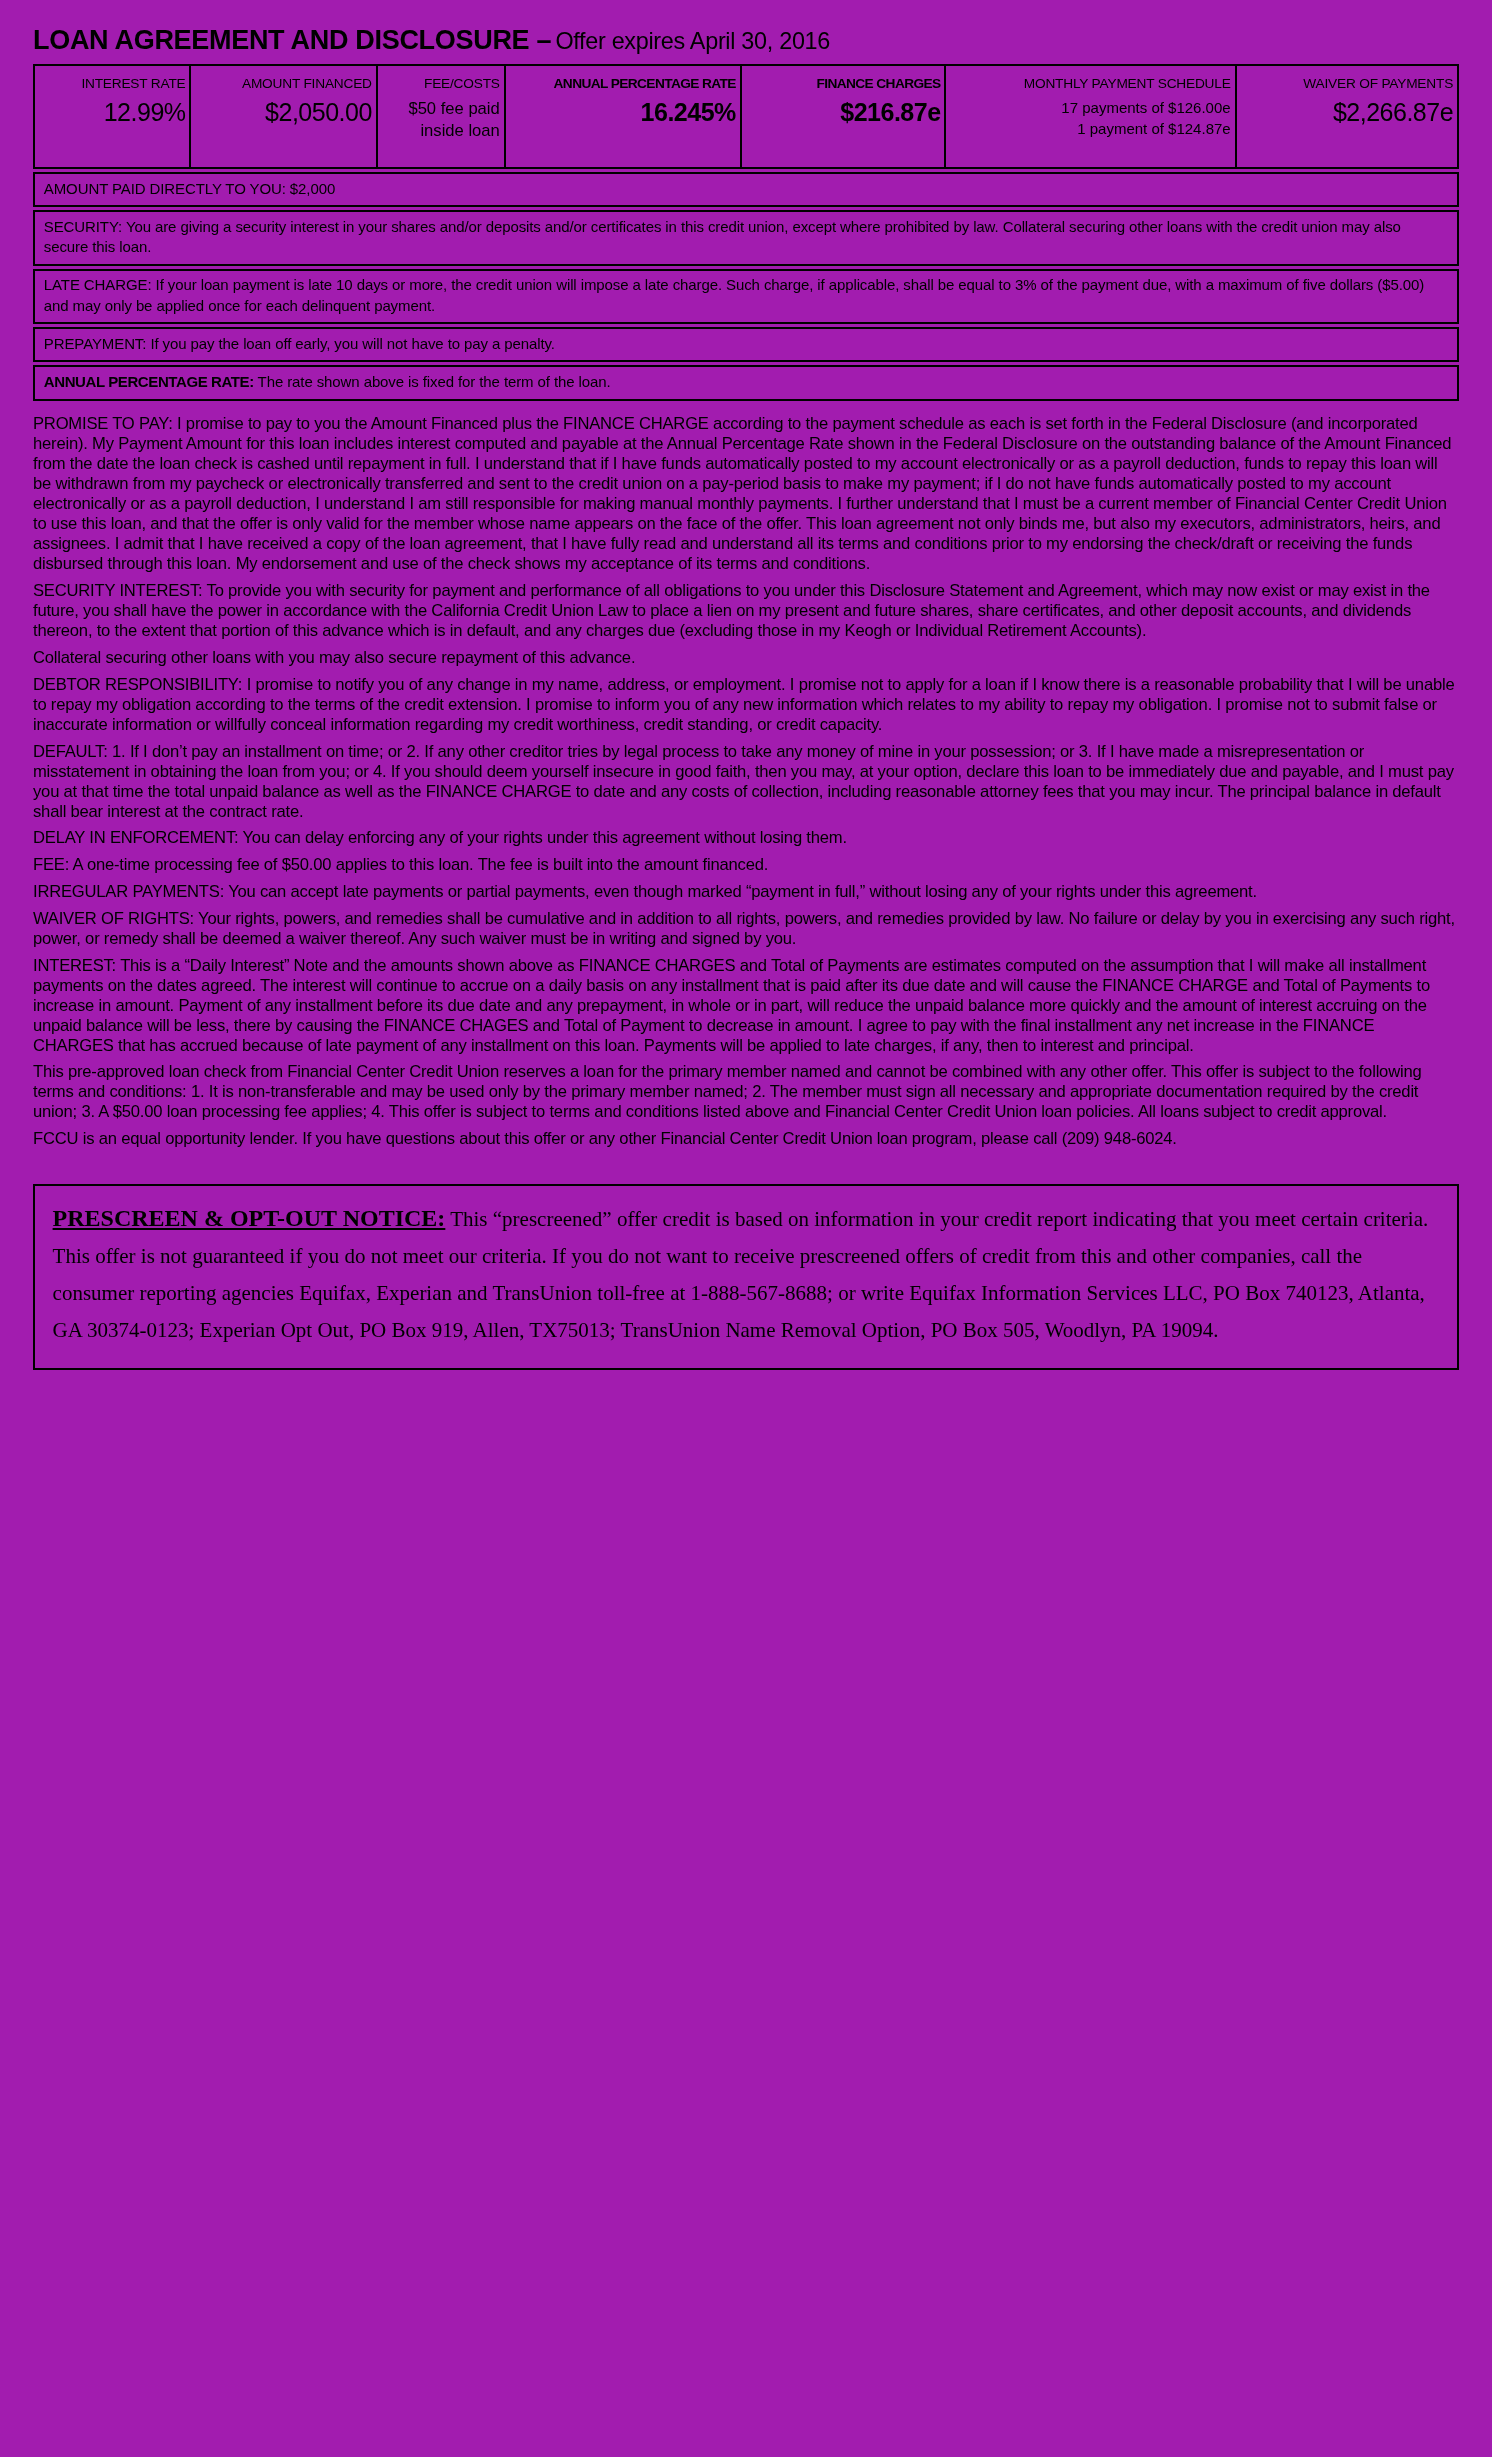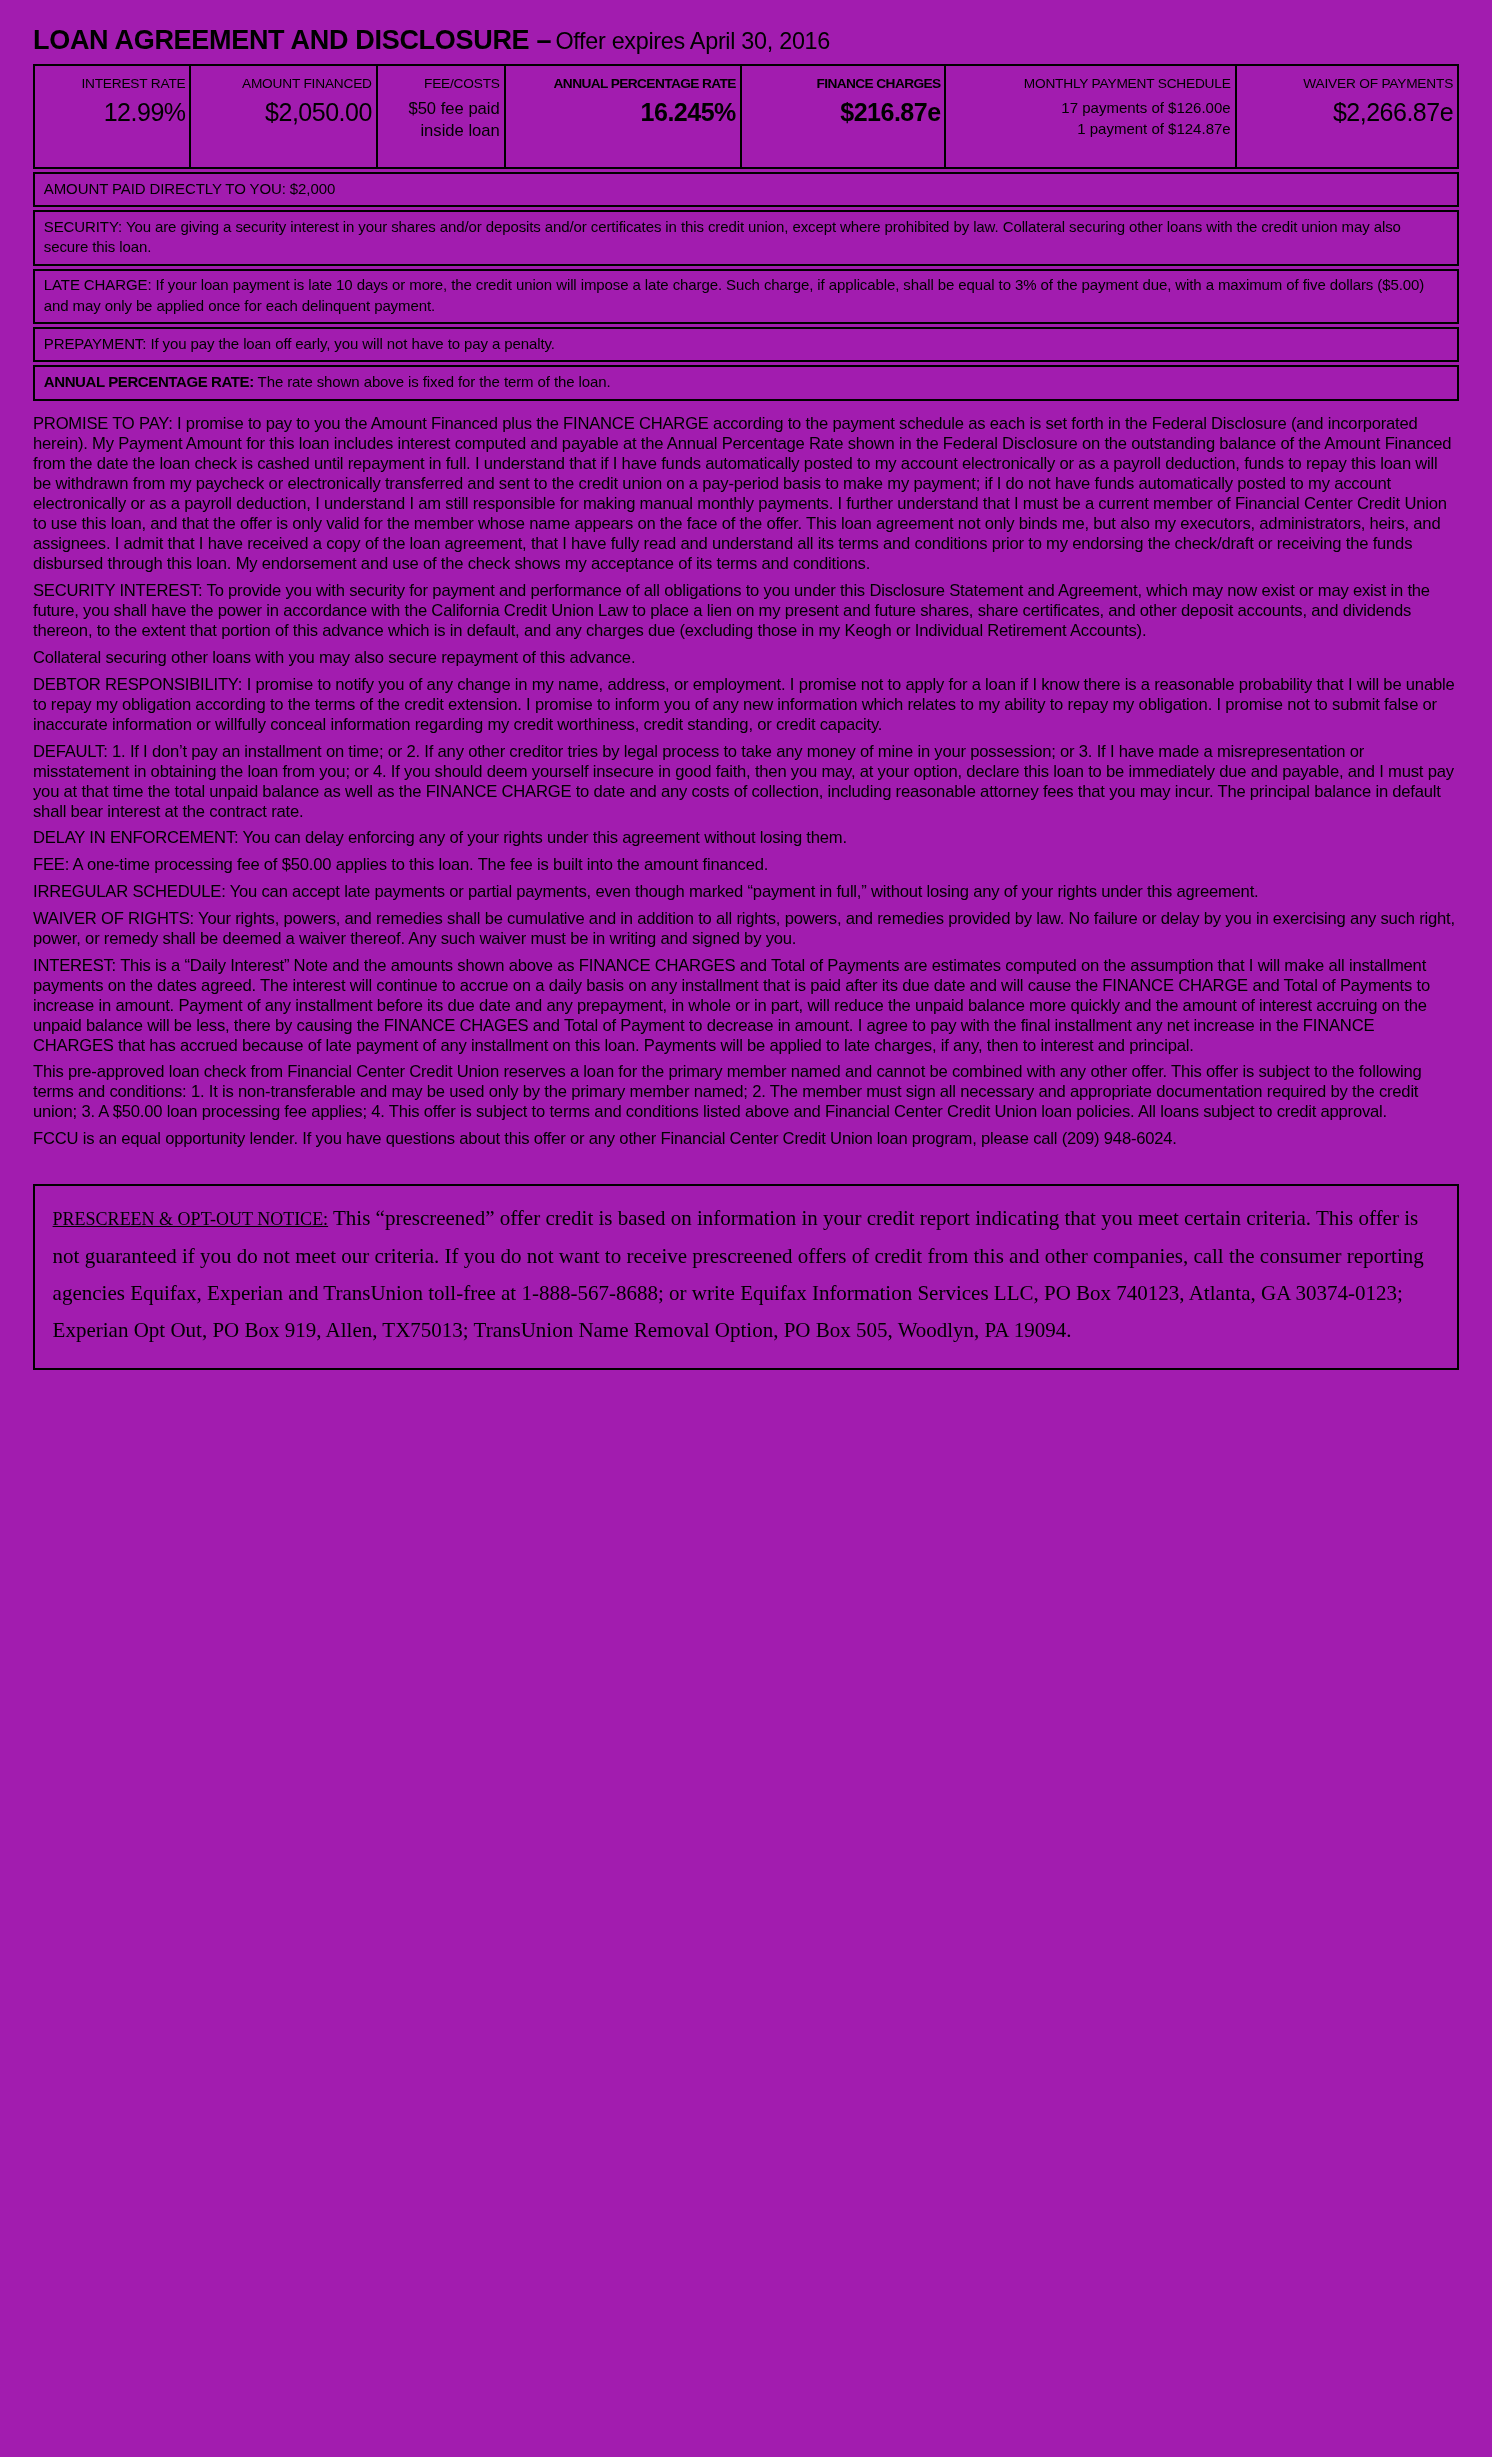--- a/index.html
+++ b/index.html
@@ -64,22 +64,22 @@
   
   .prescreen {
     margin-top: 35px;
     border: 2.9px solid #000;
     padding: 13.7px 17.6px 19.5px 17.6px;
     font-family: "Liberation Serif", serif;
     font-size: 21px;
     line-height: 37px;
   }
   .ps-label {
-    font-weight: normal;
-    font-size: 18px;
+    font-weight: bold;
+    font-size: 24px;
     text-decoration: underline;
   }
 </style>
 </head>
 <body>
 
 <div class="page">
 
   <div class="title-line">
     <span class="title-main">LOAN AGREEMENT AND DISCLOSURE –</span>
@@ -141,21 +141,21 @@
   </div>
 
   <div class="body-text">
     <p>PROMISE TO PAY: I promise to pay to you the Amount Financed plus the FINANCE CHARGE according to the payment schedule as each is set forth in the Federal Disclosure (and incorporated herein). My Payment Amount for this loan includes interest computed and payable at the Annual Percentage Rate shown in the Federal Disclosure on the outstanding balance of the Amount Financed from the date the loan check is cashed until repayment in full. I understand that if I have funds automatically posted to my account electronically or as a payroll deduction, funds to repay this loan will be withdrawn from my paycheck or electronically transferred and sent to the credit union on a pay-period basis to make my payment; if I do not have funds automatically posted to my account electronically or as a payroll deduction, I understand I am still responsible for making manual monthly payments. I further understand that I must be a current member of Financial Center Credit Union to use this loan, and that the offer is only valid for the member whose name appears on the face of the offer. This loan agreement not only binds me, but also my executors, administrators, heirs, and assignees. I admit that I have received a copy of the loan agreement, that I have fully read and understand all its terms and conditions prior to my endorsing the check/draft or receiving the funds disbursed through this loan. My endorsement and use of the check shows my acceptance of its terms and conditions.</p>
     <p>SECURITY INTEREST: To provide you with security for payment and performance of all obligations to you under this Disclosure Statement and Agreement, which may now exist or may exist in the future, you shall have the power in accordance with the California Credit Union Law to place a lien on my present and future shares, share certificates, and other deposit accounts, and dividends thereon, to the extent that portion of this advance which is in default, and any charges due (excluding those in my Keogh or Individual Retirement Accounts).</p>
     <p>Collateral securing other loans with you may also secure repayment of this advance.</p>
     <p>DEBTOR RESPONSIBILITY: I promise to notify you of any change in my name, address, or employment. I promise not to apply for a loan if I know there is a reasonable probability that I will be unable to repay my obligation according to the terms of the credit extension. I promise to inform you of any new information which relates to my ability to repay my obligation. I promise not to submit false or inaccurate information or willfully conceal information regarding my credit worthiness, credit standing, or credit capacity.</p>
     <p>DEFAULT: 1. If I don’t pay an installment on time; or 2. If any other creditor tries by legal process to take any money of mine in your possession; or 3. If I have made a misrepresentation or misstatement in obtaining the loan from you; or 4. If you should deem yourself insecure in good faith, then you may, at your option, declare this loan to be immediately due and payable, and I must pay you at that time the total unpaid balance as well as the FINANCE CHARGE to date and any costs of collection, including reasonable attorney fees that you may incur. The principal balance in default shall bear interest at the contract rate.</p>
     <p>DELAY IN ENFORCEMENT: You can delay enforcing any of your rights under this agreement without losing them.</p>
     <p>FEE: A one-time processing fee of $50.00 applies to this loan. The fee is built into the amount financed.</p>
-    <p>IRREGULAR SCHEDULE: You can accept late payments or partial payments, even though marked “payment in full,” without losing any of your rights under this agreement.</p>
+    <p>IRREGULAR PAYMENTS: You can accept late payments or partial payments, even though marked “payment in full,” without losing any of your rights under this agreement.</p>
     <p>WAIVER OF RIGHTS: Your rights, powers, and remedies shall be cumulative and in addition to all rights, powers, and remedies provided by law. No failure or delay by you in exercising any such right, power, or remedy shall be deemed a waiver thereof. Any such waiver must be in writing and signed by you.</p>
     <p>INTEREST: This is a “Daily Interest” Note and the amounts shown above as FINANCE CHARGES and Total of Payments are estimates computed on the assumption that I will make all installment payments on the dates agreed. The interest will continue to accrue on a daily basis on any installment that is paid after its due date and will cause the FINANCE CHARGE and Total of Payments to increase in amount. Payment of any installment before its due date and any prepayment, in whole or in part, will reduce the unpaid balance more quickly and the amount of interest accruing on the unpaid balance will be less, there by causing the FINANCE CHAGES and Total of Payment to decrease in amount. I agree to pay with the final installment any net increase in the FINANCE CHARGES that has accrued because of late payment of any installment on this loan. Payments will be applied to late charges, if any, then to interest and principal.</p>
     <p>This pre-approved loan check from Financial Center Credit Union reserves a loan for the primary member named and cannot be combined with any other offer. This offer is subject to the following terms and conditions: 1. It is non-transferable and may be used only by the primary member named; 2. The member must sign all necessary and appropriate documentation required by the credit union; 3. A $50.00 loan processing fee applies; 4. This offer is subject to terms and conditions listed above and Financial Center Credit Union loan policies. All loans subject to credit approval.</p>
     <p>FCCU is an equal opportunity lender. If you have questions about this offer or any other Financial Center Credit Union loan program, please call (209) 948-6024.</p>
   </div>
 
   <div class="prescreen">
     <span class="ps-label">PRESCREEN &amp; OPT-OUT NOTICE:</span>
     <span class="ps-text">This “prescreened” offer credit is based on information in your credit report indicating that you meet certain criteria.  This offer is not guaranteed if you do not meet our criteria.  If you do not want to receive prescreened offers of credit from this and other companies, call the consumer reporting agencies Equifax, Experian and TransUnion toll-free at 1-888-567-8688; or write Equifax Information Services LLC, PO Box 740123, Atlanta, GA 30374-0123; Experian Opt Out, PO Box 919, Allen, TX75013; TransUnion Name Removal Option, PO Box 505, Woodlyn, PA 19094.</span>
   </div>

